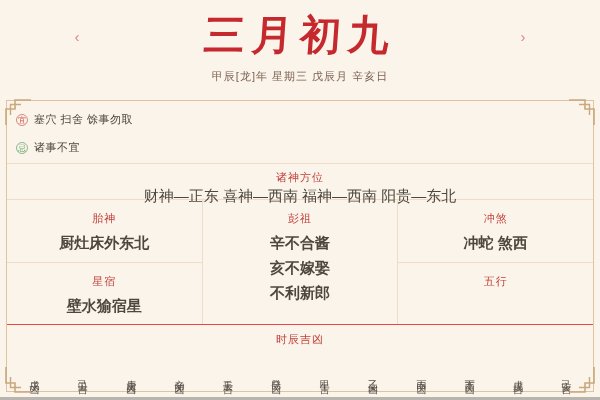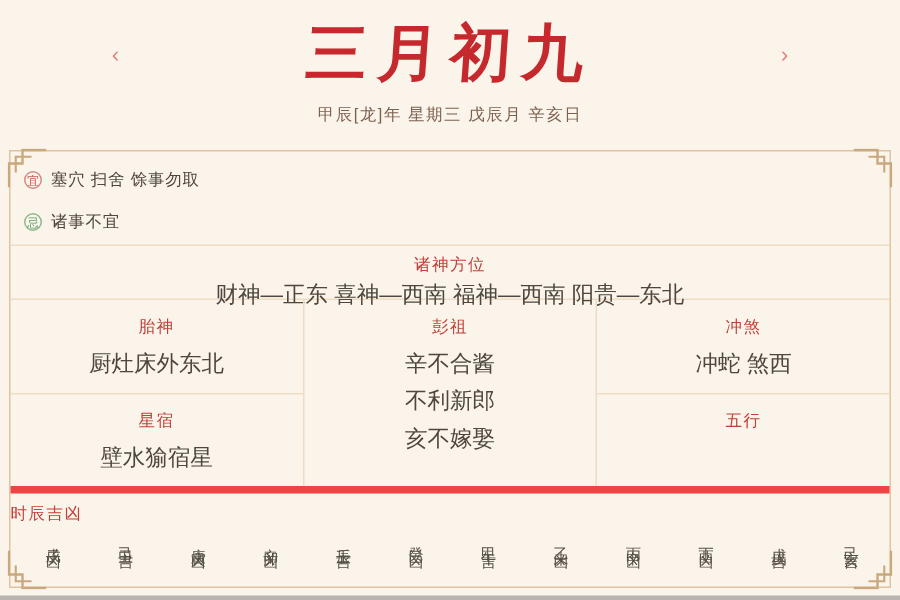--- a/index.html
+++ b/index.html
@@ -57,24 +57,24 @@
   .cell-text { font-size:15px; color:#4d473f; }
 
   .gods { height:35px; text-align:center; padding-top:3px; }
   .gods .cell-text { margin-top:2px; display:block; }
 
   .grid3 { display:flex; height:125px; border-top:1px solid #f0dcc4; }
   .col { flex:1; }
   .col-mid { border-left:1px solid #f0dcc4; border-right:1px solid #f0dcc4; text-align:center; padding-top:8px; }
   .half { height:62px; text-align:center; padding-top:8px; }
   .half + .half { border-top:1px solid #f0dcc4; height:53px; }
-  .half .cell-text, .peng-lines { display:block; margin-top:8px; line-height:17px; }
+  .half .cell-text, .peng-lines { display:block; margin-top:8px; line-height:17px;font-weight:bold; }
   .peng-gap { height:17px; }
 
-  .hours { border-top:5px solid #ef4444; height:68px; text-align:left; padding-top:4px; }
+  .hours { border-top:1px solid #ef4444; height:68px; text-align:center; padding-top:4px; }
   .hour-cols { display:flex; justify-content:space-between; padding:6px 20px 0 20px; }
   .hour-col {
     writing-mode:vertical-rl; text-orientation:upright;
     font-size:10px; color:#56504a; letter-spacing:2px; height:44px;
   }
 
   .bottom-strip { position:absolute; left:0; bottom:0; width:600px; height:3px; background:#b9b5ae; }
 </style>
 </head>
 <body>
@@ -139,22 +139,22 @@
         <div class="half">
           <span class="red-title">星宿</span>
           <span class="cell-text">壁水㺄宿星</span>
         </div>
       </div>
 
       <div class="col col-mid">
         <span class="red-title">彭祖</span>
         <span class="cell-text peng-lines">辛不合酱</span>
         <span class="peng-gap"></span>
+        <span class="cell-text peng-lines">亥不嫁娶</span>
         <span class="cell-text peng-lines">不利新郎</span>
-        <span class="cell-text peng-lines">亥不嫁娶</span>
       </div>
 
       <div class="col">
         <div class="half">
           <span class="red-title">冲煞</span>
           <span class="cell-text">冲蛇 煞西</span>
         </div>
         <div class="half">
           <span class="red-title">五行</span>
         </div>

